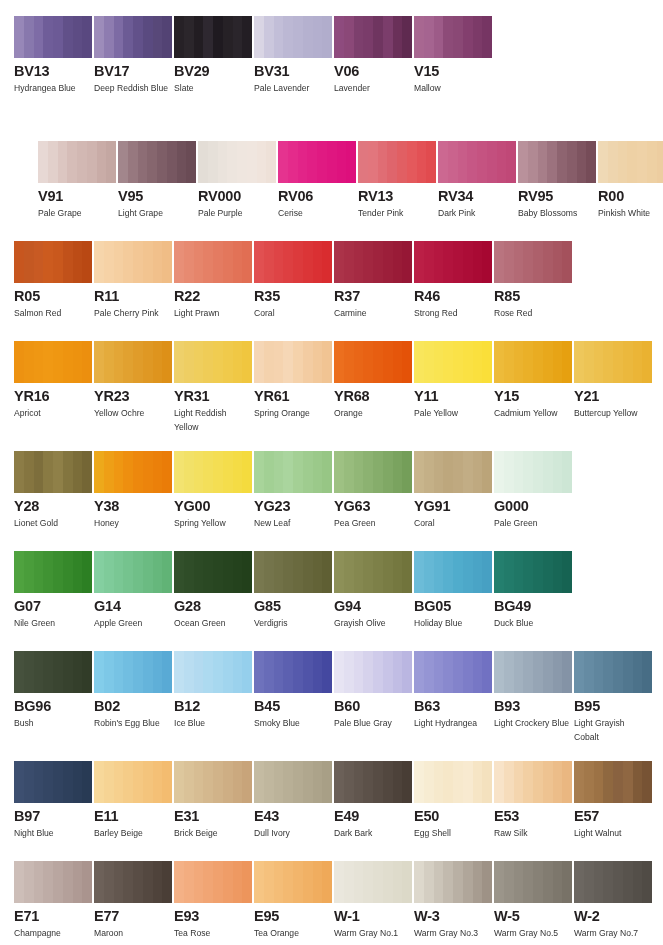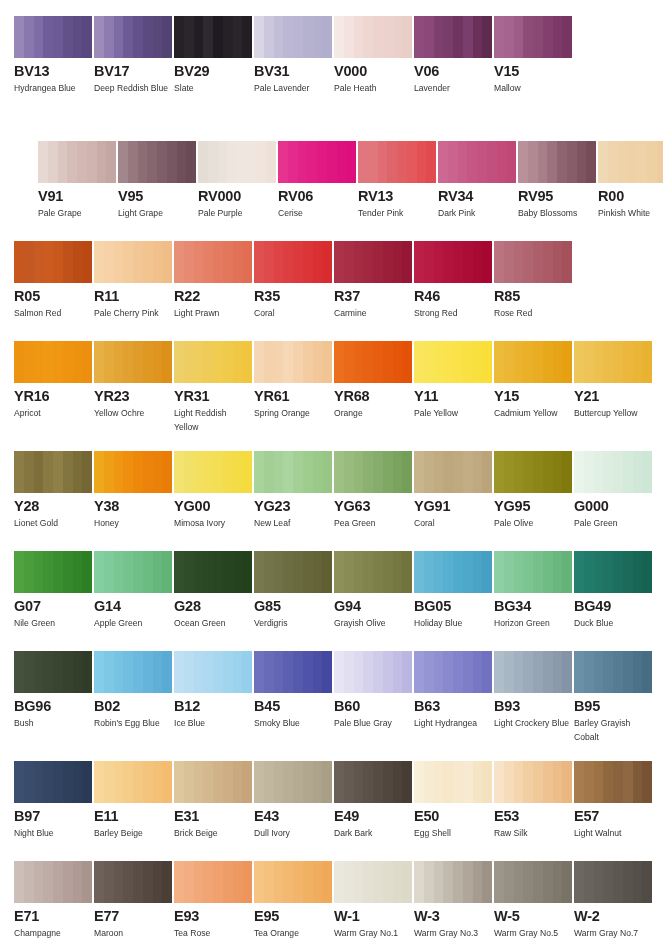--- a/index.html
+++ b/index.html
@@ -111,34 +111,20 @@
           <div class="band" style="left: 50%; width: 12.9%; background: rgb(185, 181, 210);"></div>
           <div class="band" style="left: 62.5%; width: 12.9%; background: rgb(181, 177, 207);"></div>
           <div class="band" style="left: 75%; width: 12.9%; background: rgb(179, 175, 206);"></div>
           <div class="band" style="left: 87.5%; width: 12.9%; background: rgb(177, 173, 204);"></div>
         </div>
         <div class="code">BV31</div>
         <div class="name">Pale Lavender</div>
       </div>
       <div class="cell">
         <div class="swatch">
-          <div class="band" style="left: 0%; width: 12.9%; background: rgb(245, 233, 230);"></div>
-          <div class="band" style="left: 12.5%; width: 12.9%; background: rgb(243, 226, 222);"></div>
-          <div class="band" style="left: 25%; width: 12.9%; background: rgb(240, 219, 214);"></div>
-          <div class="band" style="left: 37.5%; width: 12.9%; background: rgb(238, 214, 209);"></div>
-          <div class="band" style="left: 50%; width: 12.9%; background: rgb(237, 211, 206);"></div>
-          <div class="band" style="left: 62.5%; width: 12.9%; background: rgb(236, 209, 204);"></div>
-          <div class="band" style="left: 75%; width: 12.9%; background: rgb(234, 208, 202);"></div>
-          <div class="band" style="left: 87.5%; width: 12.9%; background: rgb(233, 206, 200);"></div>
-        </div>
-        <div class="code">V000</div>
-        <div class="name">Pale Heath</div>
-      </div>
-      <div class="cell">
-        <div class="swatch">
           <div class="band" style="left: 0%; width: 12.9%; background: rgb(142, 75, 126);"></div>
           <div class="band" style="left: 12.5%; width: 12.9%; background: rgb(139, 72, 120);"></div>
           <div class="band" style="left: 25%; width: 12.9%; background: rgb(125, 63, 109);"></div>
           <div class="band" style="left: 37.5%; width: 12.9%; background: rgb(122, 60, 106);"></div>
           <div class="band" style="left: 50%; width: 12.9%; background: rgb(111, 53, 96);"></div>
           <div class="band" style="left: 62.5%; width: 12.9%; background: rgb(123, 61, 107);"></div>
           <div class="band" style="left: 75%; width: 12.9%; background: rgb(106, 48, 89);"></div>
           <div class="band" style="left: 87.5%; width: 12.9%; background: rgb(95, 42, 80);"></div>
         </div>
         <div class="code">V06</div>
@@ -521,21 +507,21 @@
           <div class="band" style="left: 0%; width: 12.9%; background: rgb(243, 227, 112);"></div>
           <div class="band" style="left: 12.5%; width: 12.9%; background: rgb(242, 225, 104);"></div>
           <div class="band" style="left: 25%; width: 12.9%; background: rgb(243, 224, 97);"></div>
           <div class="band" style="left: 37.5%; width: 12.9%; background: rgb(243, 223, 90);"></div>
           <div class="band" style="left: 50%; width: 12.9%; background: rgb(244, 222, 83);"></div>
           <div class="band" style="left: 62.5%; width: 12.9%; background: rgb(244, 221, 76);"></div>
           <div class="band" style="left: 75%; width: 12.9%; background: rgb(244, 220, 69);"></div>
           <div class="band" style="left: 87.5%; width: 12.9%; background: rgb(244, 219, 62);"></div>
         </div>
         <div class="code">YG00</div>
-        <div class="name">Mimosa Ivory</div>
+        <div class="name">Spring Yellow</div>
       </div>
       <div class="cell">
         <div class="swatch">
           <div class="band" style="left: 0%; width: 12.9%; background: rgb(168, 212, 154);"></div>
           <div class="band" style="left: 12.5%; width: 12.9%; background: rgb(162, 208, 148);"></div>
           <div class="band" style="left: 25%; width: 12.9%; background: rgb(166, 210, 153);"></div>
           <div class="band" style="left: 37.5%; width: 12.9%; background: rgb(170, 213, 158);"></div>
           <div class="band" style="left: 50%; width: 12.9%; background: rgb(164, 208, 149);"></div>
           <div class="band" style="left: 62.5%; width: 12.9%; background: rgb(159, 204, 143);"></div>
           <div class="band" style="left: 75%; width: 12.9%; background: rgb(155, 201, 138);"></div>
@@ -567,34 +553,20 @@
           <div class="band" style="left: 50%; width: 12.9%; background: rgb(191, 169, 128);"></div>
           <div class="band" style="left: 62.5%; width: 12.9%; background: rgb(194, 173, 133);"></div>
           <div class="band" style="left: 75%; width: 12.9%; background: rgb(191, 169, 128);"></div>
           <div class="band" style="left: 87.5%; width: 12.9%; background: rgb(187, 164, 121);"></div>
         </div>
         <div class="code">YG91</div>
         <div class="name">Coral</div>
       </div>
       <div class="cell">
         <div class="swatch">
-          <div class="band" style="left: 0%; width: 12.9%; background: rgb(156, 150, 40);"></div>
-          <div class="band" style="left: 12.5%; width: 12.9%; background: rgb(152, 146, 36);"></div>
-          <div class="band" style="left: 25%; width: 12.9%; background: rgb(148, 142, 32);"></div>
-          <div class="band" style="left: 37.5%; width: 12.9%; background: rgb(144, 137, 28);"></div>
-          <div class="band" style="left: 50%; width: 12.9%; background: rgb(140, 133, 24);"></div>
-          <div class="band" style="left: 62.5%; width: 12.9%; background: rgb(136, 129, 20);"></div>
-          <div class="band" style="left: 75%; width: 12.9%; background: rgb(132, 125, 16);"></div>
-          <div class="band" style="left: 87.5%; width: 12.9%; background: rgb(128, 121, 12);"></div>
-        </div>
-        <div class="code">YG95</div>
-        <div class="name">Pale Olive</div>
-      </div>
-      <div class="cell">
-        <div class="swatch">
           <div class="band" style="left: 0%; width: 12.9%; background: rgb(233, 244, 234);"></div>
           <div class="band" style="left: 12.5%; width: 12.9%; background: rgb(229, 242, 231);"></div>
           <div class="band" style="left: 25%; width: 12.9%; background: rgb(225, 240, 228);"></div>
           <div class="band" style="left: 37.5%; width: 12.9%; background: rgb(221, 238, 225);"></div>
           <div class="band" style="left: 50%; width: 12.9%; background: rgb(217, 236, 222);"></div>
           <div class="band" style="left: 62.5%; width: 12.9%; background: rgb(213, 234, 219);"></div>
           <div class="band" style="left: 75%; width: 12.9%; background: rgb(209, 232, 216);"></div>
           <div class="band" style="left: 87.5%; width: 12.9%; background: rgb(205, 230, 213);"></div>
         </div>
         <div class="code">G000</div>
@@ -681,34 +653,20 @@
           <div class="band" style="left: 50%; width: 12.9%; background: rgb(80, 172, 204);"></div>
           <div class="band" style="left: 62.5%; width: 12.9%; background: rgb(77, 168, 201);"></div>
           <div class="band" style="left: 75%; width: 12.9%; background: rgb(74, 164, 198);"></div>
           <div class="band" style="left: 87.5%; width: 12.9%; background: rgb(71, 160, 195);"></div>
         </div>
         <div class="code">BG05</div>
         <div class="name">Holiday Blue</div>
       </div>
       <div class="cell">
         <div class="swatch">
-          <div class="band" style="left: 0%; width: 12.9%; background: rgb(142, 208, 163);"></div>
-          <div class="band" style="left: 12.5%; width: 12.9%; background: rgb(136, 204, 157);"></div>
-          <div class="band" style="left: 25%; width: 12.9%; background: rgb(130, 200, 151);"></div>
-          <div class="band" style="left: 37.5%; width: 12.9%; background: rgb(124, 196, 145);"></div>
-          <div class="band" style="left: 50%; width: 12.9%; background: rgb(118, 192, 139);"></div>
-          <div class="band" style="left: 62.5%; width: 12.9%; background: rgb(112, 188, 133);"></div>
-          <div class="band" style="left: 75%; width: 12.9%; background: rgb(106, 184, 127);"></div>
-          <div class="band" style="left: 87.5%; width: 12.9%; background: rgb(100, 180, 121);"></div>
-        </div>
-        <div class="code">BG34</div>
-        <div class="name">Horizon Green</div>
-      </div>
-      <div class="cell">
-        <div class="swatch">
           <div class="band" style="left: 0%; width: 12.9%; background: rgb(36, 127, 110);"></div>
           <div class="band" style="left: 12.5%; width: 12.9%; background: rgb(34, 123, 106);"></div>
           <div class="band" style="left: 25%; width: 12.9%; background: rgb(32, 119, 102);"></div>
           <div class="band" style="left: 37.5%; width: 12.9%; background: rgb(30, 115, 98);"></div>
           <div class="band" style="left: 50%; width: 12.9%; background: rgb(28, 111, 94);"></div>
           <div class="band" style="left: 62.5%; width: 12.9%; background: rgb(26, 107, 90);"></div>
           <div class="band" style="left: 75%; width: 12.9%; background: rgb(24, 103, 86);"></div>
           <div class="band" style="left: 87.5%; width: 12.9%; background: rgb(22, 99, 82);"></div>
         </div>
         <div class="code">BG49</div>
@@ -819,21 +777,21 @@
           <div class="band" style="left: 0%; width: 12.9%; background: rgb(106, 144, 168);"></div>
           <div class="band" style="left: 12.5%; width: 12.9%; background: rgb(101, 139, 163);"></div>
           <div class="band" style="left: 25%; width: 12.9%; background: rgb(96, 134, 158);"></div>
           <div class="band" style="left: 37.5%; width: 12.9%; background: rgb(91, 129, 153);"></div>
           <div class="band" style="left: 50%; width: 12.9%; background: rgb(86, 124, 148);"></div>
           <div class="band" style="left: 62.5%; width: 12.9%; background: rgb(81, 119, 143);"></div>
           <div class="band" style="left: 75%; width: 12.9%; background: rgb(76, 114, 138);"></div>
           <div class="band" style="left: 87.5%; width: 12.9%; background: rgb(71, 109, 133);"></div>
         </div>
         <div class="code">B95</div>
-        <div class="name">Barley Grayish Cobalt</div>
+        <div class="name">Light Grayish Cobalt</div>
       </div>
     </div>
     <div class="row" style="position: absolute; left: 0px; top: 761px;">
       <div class="cell">
         <div class="swatch">
           <div class="band" style="left: 0%; width: 12.9%; background: rgb(61, 79, 112);"></div>
           <div class="band" style="left: 12.5%; width: 12.9%; background: rgb(58, 76, 108);"></div>
           <div class="band" style="left: 25%; width: 12.9%; background: rgb(55, 73, 104);"></div>
           <div class="band" style="left: 37.5%; width: 12.9%; background: rgb(52, 70, 100);"></div>
           <div class="band" style="left: 50%; width: 12.9%; background: rgb(49, 67, 96);"></div>

